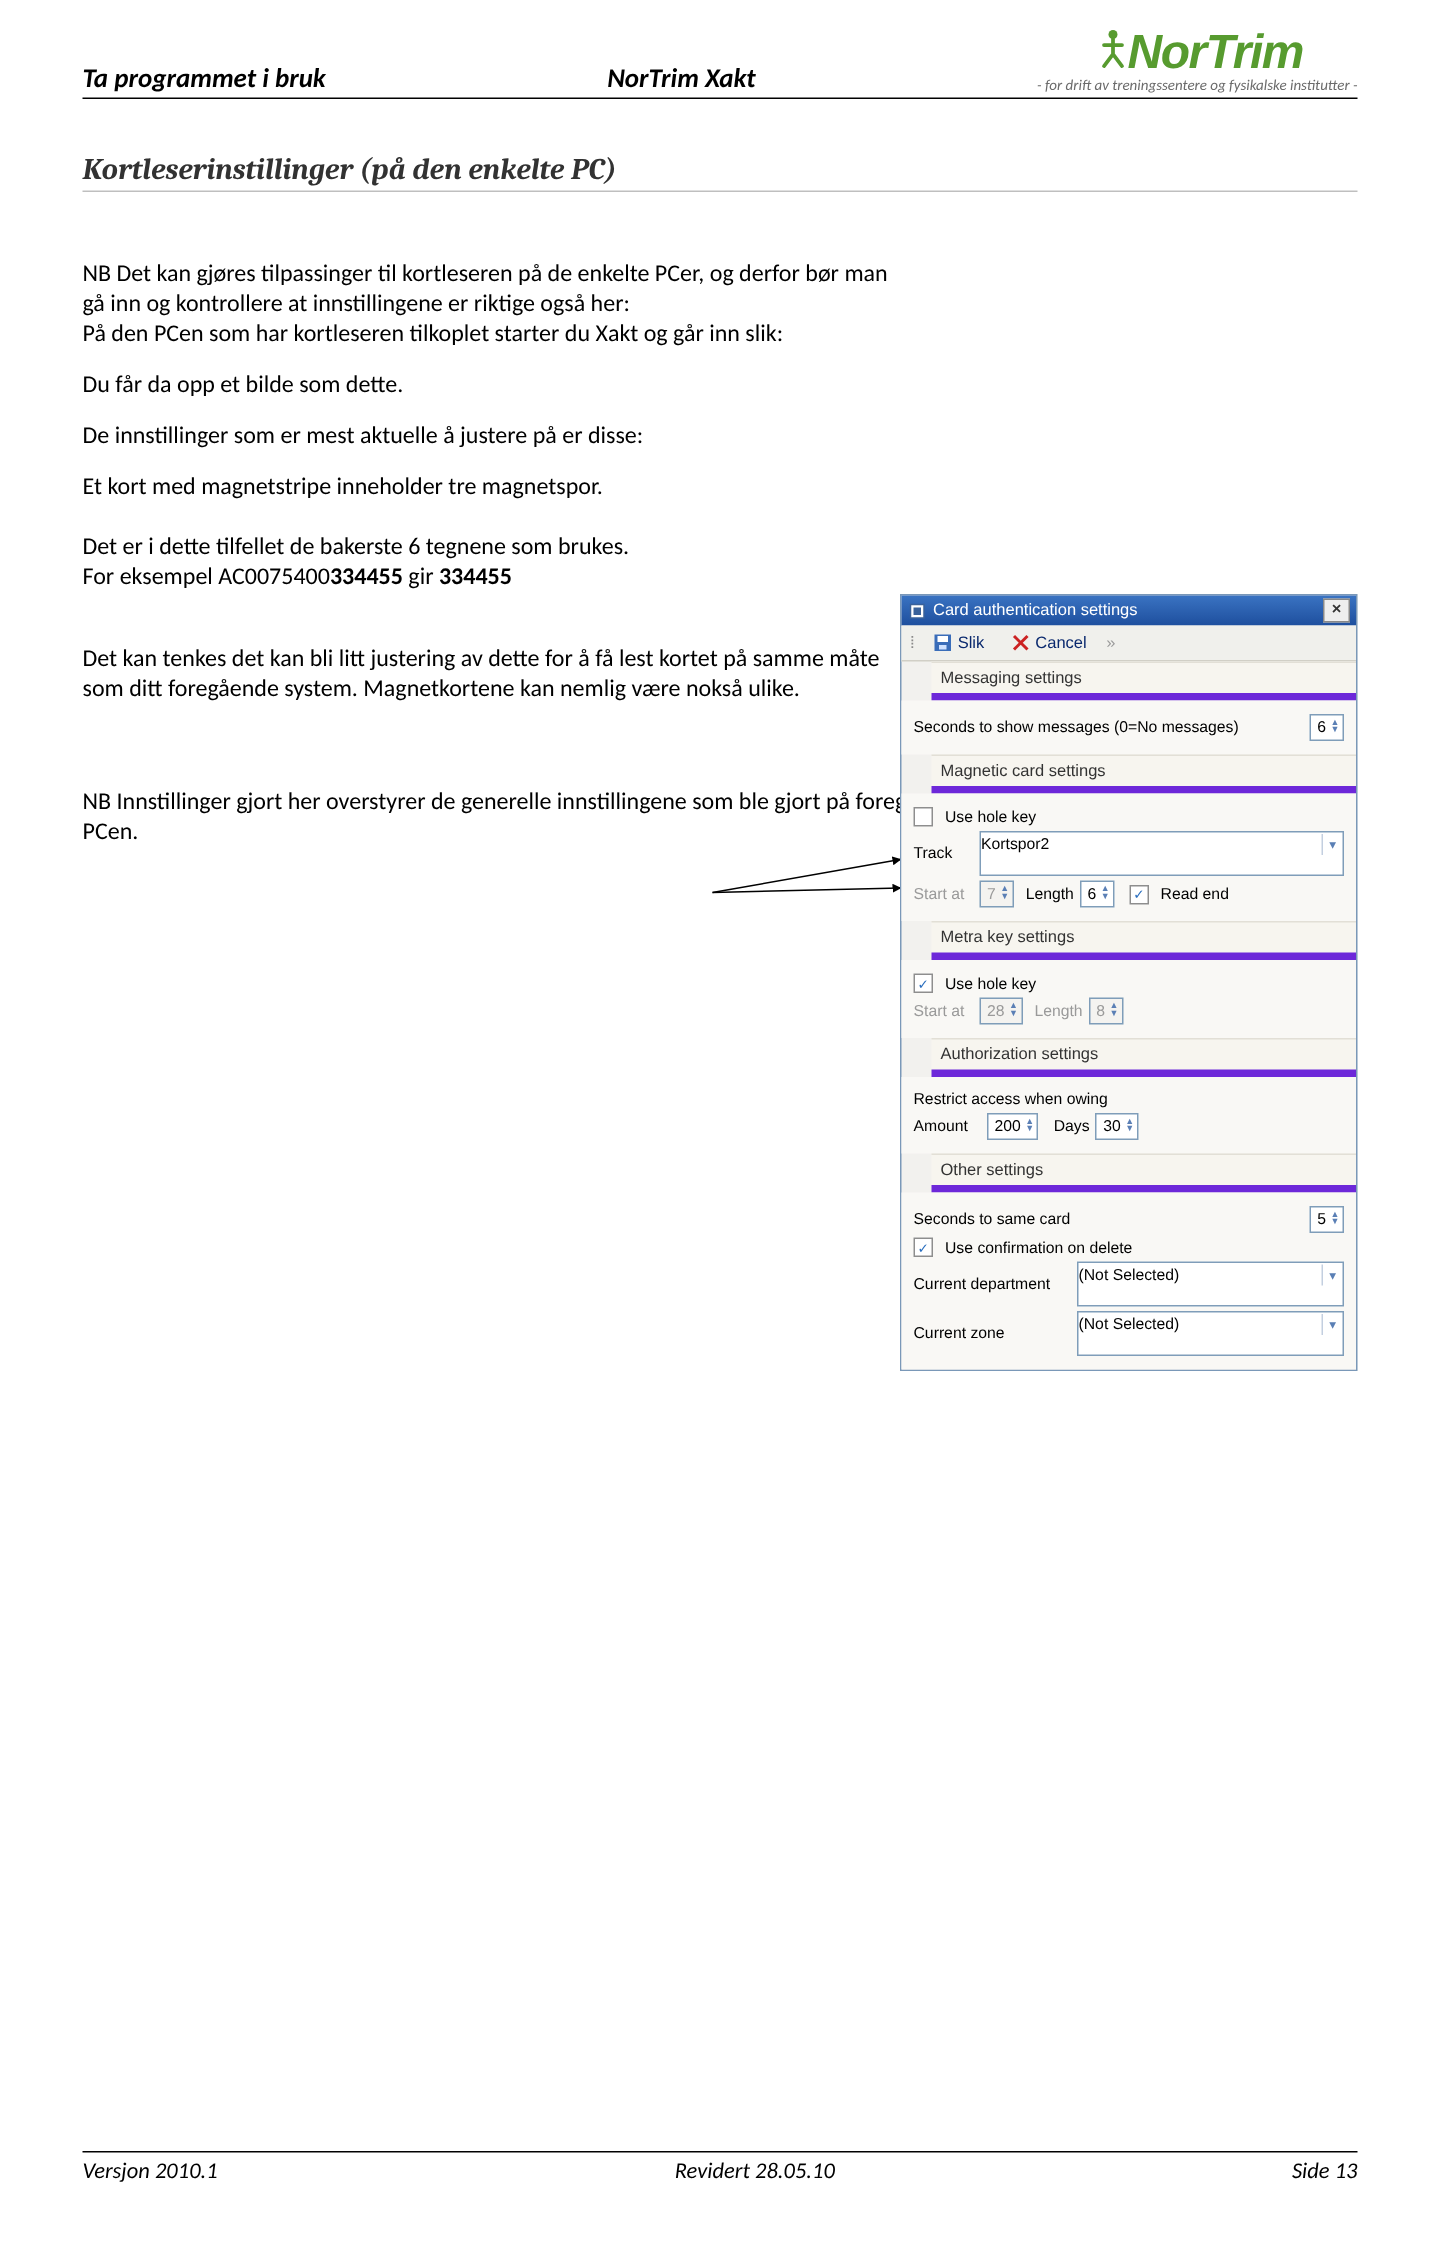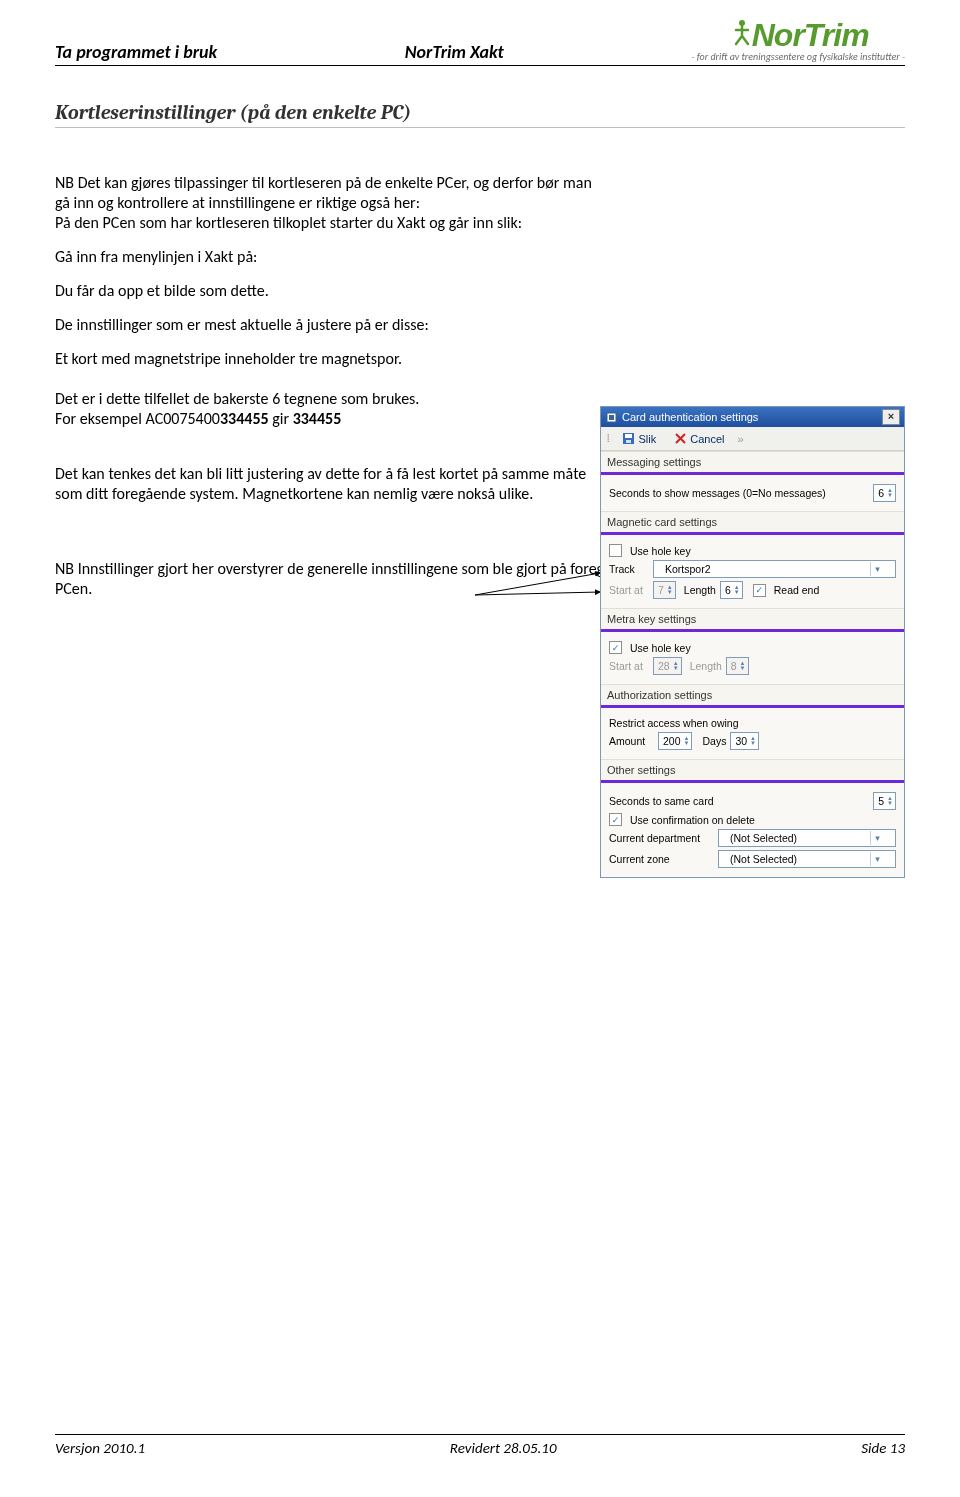--- a/index.html
+++ b/index.html
@@ -64,21 +64,21 @@
     padding-top: 4px;
     display: flex;
     justify-content: space-between;
     font-style: italic;
     font-size: 15px;
   }
 
   
   .dialog {
     position: absolute;
-    top: 406px;
+    top: 396px;
     right: 55px;
     width: 305px;
     background: #f2f1ee;
     border: 1px solid #7a98b8;
     font-family: Tahoma, Arial, sans-serif;
     font-size: 10.5px;
     color: #000;
   }
   .dlg-title {
     background: linear-gradient(#3a73c2,#1e4f9e);
@@ -118,24 +118,25 @@
     border: 1px solid transparent;
     color: #0a296e;
   }
   .tb-sep {
     width: 8px;
     color: #9a9a9a;
   }
   .section-hdr {
     background: #f7f5ef;
     border-top: 1px solid #e2dfd6;
-    border-bottom: 3px solid #6d28d9;
+    border-bottom: 5px solid #6d28d9;
     padding: 4px 6px;
     font-size: 11px;
     color: #333;
+    margin-left: 20px;
   }
   .section-body {
     padding: 6px 8px;
     background: #f9f8f5;
   }
   .row { display: flex; align-items: center; gap: 4px; margin: 3px 0; }
   .row.disabled { color: #9a9a9a; }
   .row.disabled .spin, .row.disabled .txt, .row.disabled .combo { color: #9a9a9a; background: #f4f3f0; }
   .lbl { flex: 0 0 auto; }
   .chk {
@@ -162,22 +163,22 @@
   .spin .arrows {
     display: flex;
     flex-direction: column;
     line-height: 5px;
     font-size: 6px;
     color: #5a7fb5;
   }
   .combo {
     border: 1px solid #7f9db9;
     background: #fff;
-    padding: 1px 11px;
-    height: 18px;
+    padding: 1px 0;
+    height: 30px;
     line-height: 14px;
     display: flex;
     align-items: flex-start;
     flex: 1;
   }
   .combo .dd {
     margin-left: auto;
     width: 14px;
     text-align: center;
     color: #5a7fb5;
@@ -214,21 +215,20 @@
   </div>
 </div>
 
 <div class="doc-title">Kortleserinstillinger (på den enkelte PC)</div>
 
 <div class="body-block">
   <p>
     <span>NB Det kan gjøres tilpassinger til kortleseren på de enkelte PCer, og derfor bør man gå inn og kontrollere at innstillingene er riktige også her:</span><br>
     <span>På den PCen som har kortleseren tilkoplet starter du Xakt og går inn slik:</span>
   </p>
-  <p>Gå inn fra menylinjen i Xakt på:</p>
   <p>Du får da opp et bilde som dette.</p>
   <p>De innstillinger som er mest aktuelle å justere på er disse:</p>
   <p>
     <span>Et kort med magnetstripe inneholder tre magnetspor.</span><br>
     <br>
     <span>Det er i dette tilfellet de bakerste 6 tegnene som brukes.</span><br>
     <span>For eksempel  AC0075400</span><span class="bold">334455</span><span>   gir   </span><span class="bold">334455</span>
   </p>
   <p style="margin-top:35px">Det kan tenkes det kan bli litt justering av dette for å få lest kortet på samme måte som ditt foregående system. Magnetkortene kan nemlig være nokså ulike.</p>
 </div>

